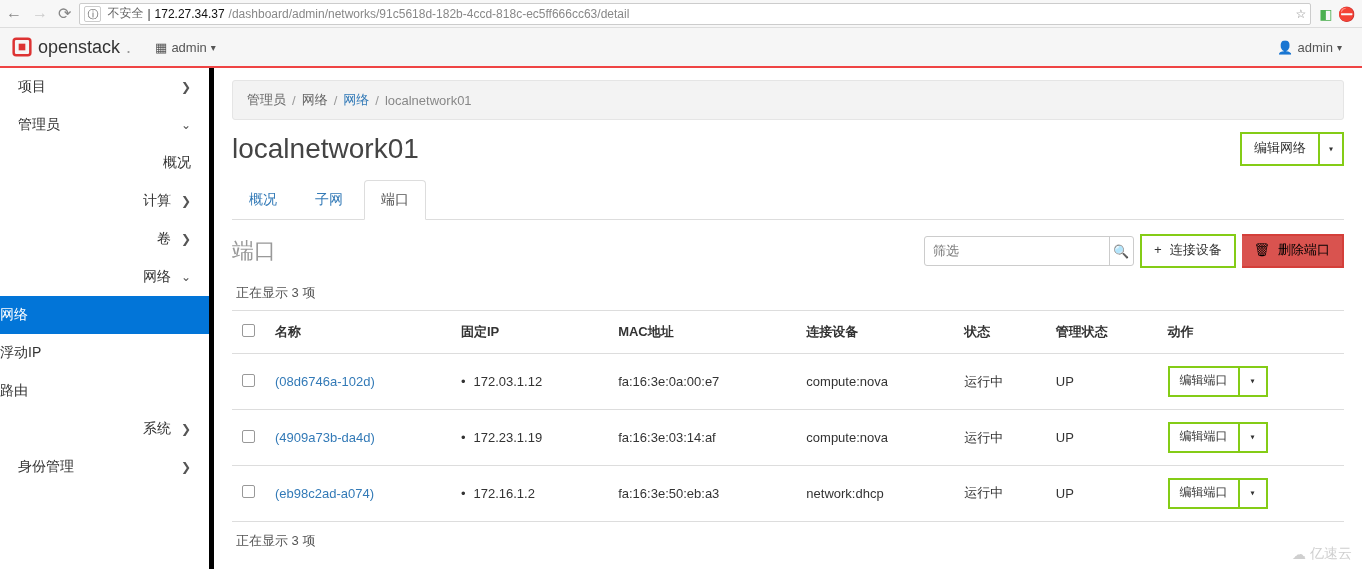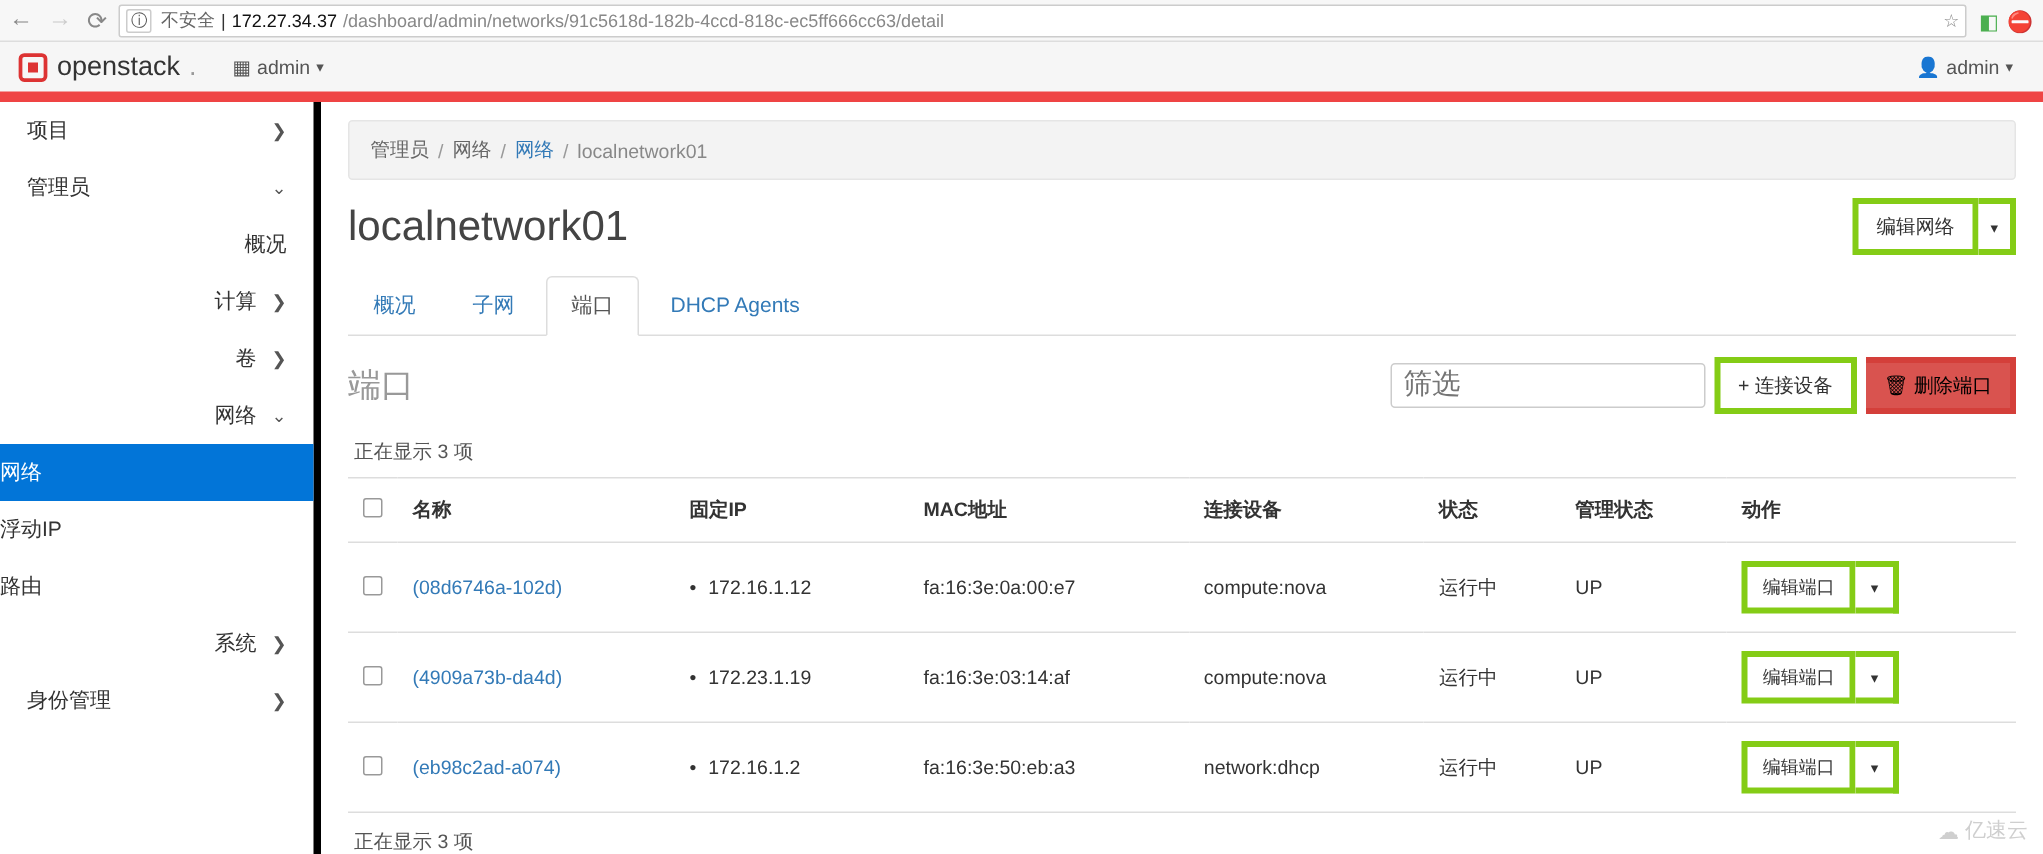--- a/index.html
+++ b/index.html
@@ -8,21 +8,21 @@
 .browser-bar { height: 28px; background: #f7f7f7; border-bottom: 1px solid #ddd; display: flex; align-items: center; padding: 0 6px; gap: 8px; color: #5f6368; }
 .browser-bar .nav-icons { display: flex; gap: 10px; font-size: 16px; color: #888; }
 .url-bar { flex: 1; height: 22px; border: 1px solid #ccc; border-radius: 2px; background: #fff; display: flex; align-items: center; padding: 0 4px; gap: 4px; font-size: 12px; color: #333; }
 .url-bar .insecure { color: #555; border: 1px solid #ccc; border-radius: 2px; padding: 0 2px; font-size: 11px; line-height: 14px; margin-right: 2px; }
 .url-bar .unsafe { color: #666; }
 .url-bar .star { margin-left: auto; color: #888; }
 .ext-icons { display: flex; gap: 6px; align-items: center; font-size: 14px; }
 .ext-green { color: #4caf50; }
 .ext-red { color: #e53935; }
 
-.topbar { height: 40px; background: #f6f6f6; border-bottom: 7px solid #ef4444; display: flex; align-items: center; padding: 0 12px; gap: 16px; }
+.topbar { height: 40px; background: #f6f6f6; border-bottom: 2px solid #ef4444; display: flex; align-items: center; padding: 0 12px; gap: 16px; }
 .logo { display: flex; align-items: center; gap: 6px; font-weight: 500; font-size: 18px; color: #333; }
 .logo svg { width: 20px; height: 20px; }
 .domain-switch { display: flex; align-items: center; gap: 4px; color: #555; font-size: 13px; padding: 4px 8px; cursor: pointer; }
 .domain-switch .grid-icon { font-size: 13px; }
 .user-switch { margin-left: auto; display: flex; align-items: center; gap: 4px; color: #555; font-size: 13px; padding: 4px 8px; cursor: pointer; }
 .caret { font-size: 10px; }
 
 .layout { display: flex; min-height: calc(100vh - 68px); }
 .sidebar { width: 214px; border-right: 5px solid #000000; background: #fff; }
 .side-item { display: flex; align-items: center; justify-content: space-between; padding: 10px 18px; cursor: pointer; color: #333; font-size: 14px; }
@@ -36,34 +36,34 @@
 
 .main { flex: 1; padding: 0 18px 20px; }
 .breadcrumb { background: #f3f3f3; border: 1px solid #e5e5e5; border-radius: 3px; padding: 10px 14px; margin: 12px 0; color: #666; font-size: 13px; display: flex; gap: 6px; flex-wrap: wrap; align-items: center; }
 .breadcrumb a { color: #337ab7; }
 .breadcrumb .sep { color: #999; }
 .breadcrumb .cur { color: #888; }
 
 .page-head { display: flex; align-items: center; justify-content: space-between; margin: 6px 0 14px; }
 .page-head h1 { font-size: 28px; font-weight: 400; color: #444; }
 .btn-group { display: flex; }
-.btn { background: #fff; border: 4px solid #84cc16; padding: 6px 12px; font-size: 13px; color: #333; cursor: pointer; line-height: 1.4; }
+.btn { background: #fff; border: 2px solid #84cc16; padding: 6px 12px; font-size: 13px; color: #333; cursor: pointer; line-height: 1.4; font-family: Liberation Mono, monospace; }
 .btn + .btn { border-left: none; }
 .btn.caret-btn { padding: 6px 8px; }
 .btn.danger { background: #d9534f; color: #000000; border-color: #d43f3a; }
 
 .tabs { border-bottom: 1px solid #ddd; display: flex; gap: 4px; margin-bottom: 14px; }
 .tab { padding: 10px 16px; color: #337ab7; border: 1px solid transparent; border-bottom: none; border-radius: 4px 4px 0 0; cursor: pointer; font-size: 14px; }
 .tab.active { border-color: #ddd; border-bottom: 1px solid #fff; margin-bottom: -1px; color: #555; background: #fff; }
 
 .section-head { display: flex; align-items: center; justify-content: space-between; margin-bottom: 8px; }
 .section-head h3 { font-size: 22px; font-weight: 400; color: #999; }
 .section-actions { display: flex; gap: 6px; align-items: center; }
 .filter { display: flex; align-items: center; border: 1px solid #ccc; border-radius: 3px; height: 30px; width: 210px; }
-.filter input { border: none; outline: none; padding: 0 8px; flex: 1; font-size: 19px; background: transparent; font-family: Liberation Mono, monospace; }
+.filter input { border: none; outline: none; padding: 0 8px; flex: 1; font-size: 13px; background: transparent; font-family: Liberation Mono, monospace; }
 .filter .search { width: 30px; text-align: center; color: #888; border-left: 1px solid #ccc; height: 100%; display: flex; align-items: center; justify-content: center; cursor: pointer; }
 
 table { width: 100%; border-collapse: collapse; }
 .caption { font-size: 13px; color: #555; padding: 8px 4px; }
 th, td { text-align: left; padding: 12px 10px; border-top: 1px solid #ddd; font-size: 13px; vertical-align: middle; }
 th { color: #333; font-weight: 700; }
 th:first-child, td:first-child { width: 32px; }
 td .link { color: #337ab7; }
 .cb { width: 13px; height: 13px; border: 1px solid #999; display: inline-block; border-radius: 2px; background: #fff; }
 .bullet::before { content: "•"; margin-right: 8px; color: #333; }
@@ -178,21 +178,20 @@
       <div class="btn-group">
         <button class="btn">编辑网络</button>
         <button class="btn caret-btn"><span class="caret">▾</span></button>
       </div>
     </div>
 
     <div class="tabs">
       <div class="tab">概况</div>
       <div class="tab">子网</div>
       <div class="tab active">端口</div>
-      <div class="tab">DHCP Agents</div>
     </div>
 
     <div class="section-head">
       <h3>端口</h3>
       <div class="section-actions">
         <div class="filter">
           <input placeholder="筛选" style="">
           <div class="search">
               <span>🔍</span>
             </div>
@@ -213,21 +212,21 @@
           <th>连接设备</th>
           <th>状态</th>
           <th>管理状态</th>
           <th>动作</th>
         </tr>
       </thead>
       <tbody id="ports-body">
           <tr>
             <td><span class="cb"></span></td>
             <td><a href="#" class="link">(08d6746a-102d)</a></td>
-            <td><span class="bullet">172.16.1.12</span></td>
+            <td><span class="bullet">172.03.1.12</span></td>
             <td>fa:16:3e:0a:00:e7</td>
             <td>compute:nova</td>
             <td>运行中</td>
             <td>UP</td>
             <td>
               <div class="row-actions">
                 <div class="btn-group">
                   <button class="btn">编辑端口</button>
                   <button class="btn caret-btn"><span class="caret">▾</span></button>
                 </div>

